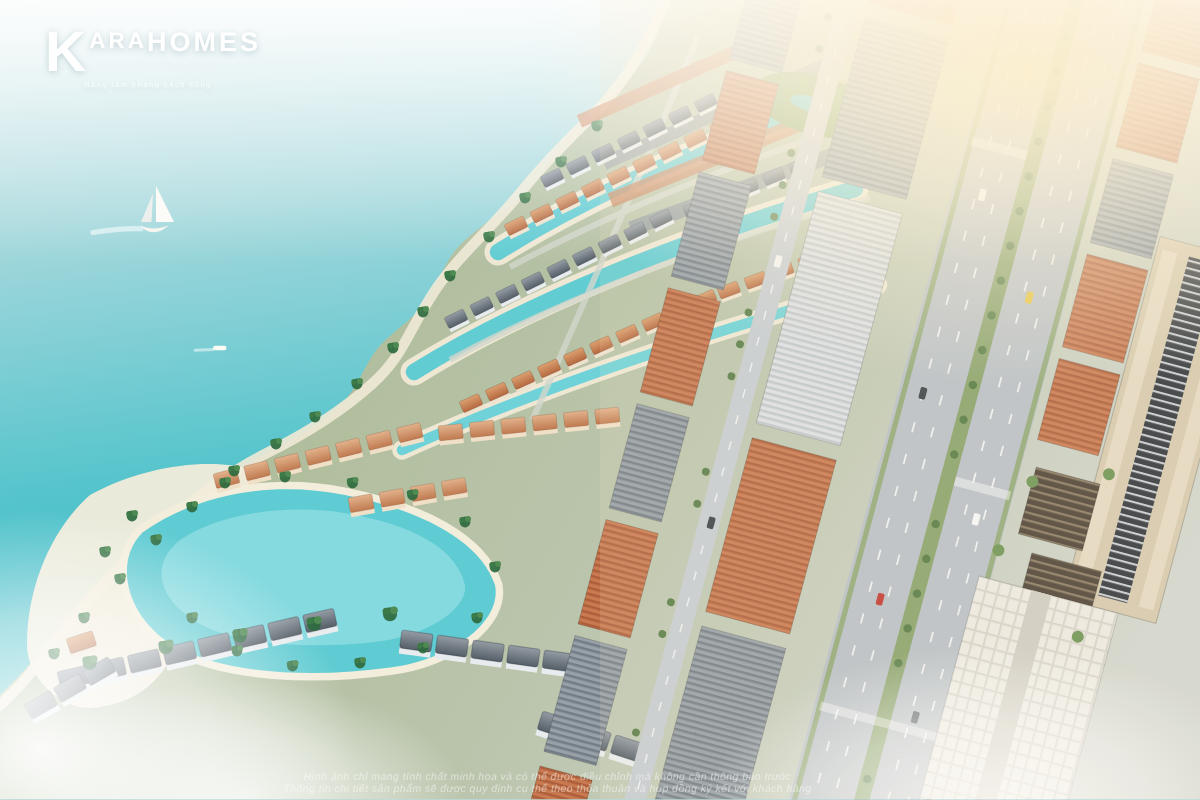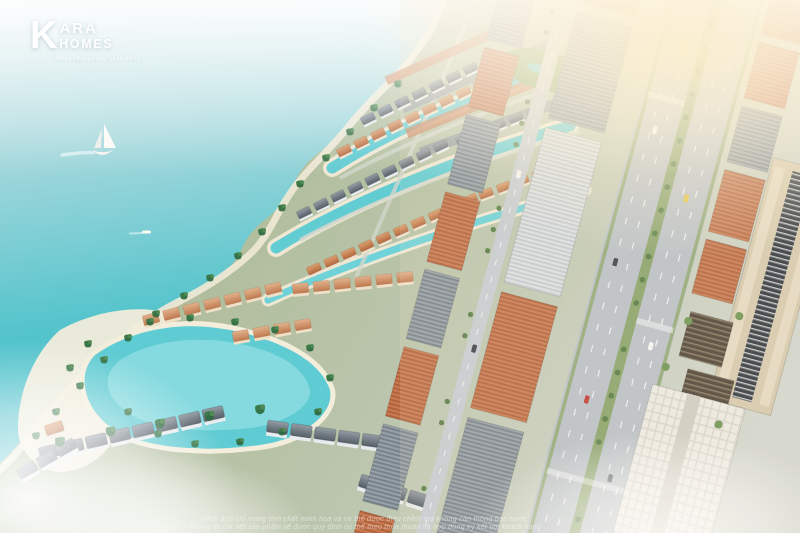--- a/index.html
+++ b/index.html
@@ -3,23 +3,23 @@
 <meta charset="utf-8">
 <style>
   html,body{margin:0;padding:0;background:#e8eef0;font-family:"Liberation Sans",sans-serif;}
   .stage{position:relative;width:800px;height:533px;overflow:hidden;background:#9fd3d8;}
   .stage svg{position:absolute;inset:0;display:block;}
   
   .logo{position:absolute;top:20px;left:30px;color:#fff;display:flex;flex-direction:column;
         text-shadow:0 1px 4px rgba(40,90,110,.25);user-select:none;}
   .logo-row{display:flex;align-items:flex-start;}
   .logo-k{font-size:38px;font-weight:bold;line-height:.82;letter-spacing:0;}
-  .logo-lines{display:flex;flex-direction:column;margin-left:2px;}
+  .logo-lines{display:flex;flex-direction:row;margin-left:2px;}
   .logo-top{font-size:15px;font-weight:bold;letter-spacing:2px;line-height:16px;}
-  .logo-bottom{font-size:12px;font-weight:bold;letter-spacing:2px;line-height:16px;}
+  .logo-bottom{font-size:18px;font-weight:bold;letter-spacing:2px;line-height:16px;}
   .logo-tagline{font-size:5px;letter-spacing:1px;opacity:.8;margin-top:3px;margin-left:26px;white-space:nowrap;}
   
   .disclaimer{position:absolute;left:0;right:70px;bottom:2px;text-align:center;
               color:rgba(255,255,255,.5);font-size:7px;line-height:8px;letter-spacing:.3px;font-style:italic;}
 </style>
 </head>
 <body>
 
 <div class="stage">
 

